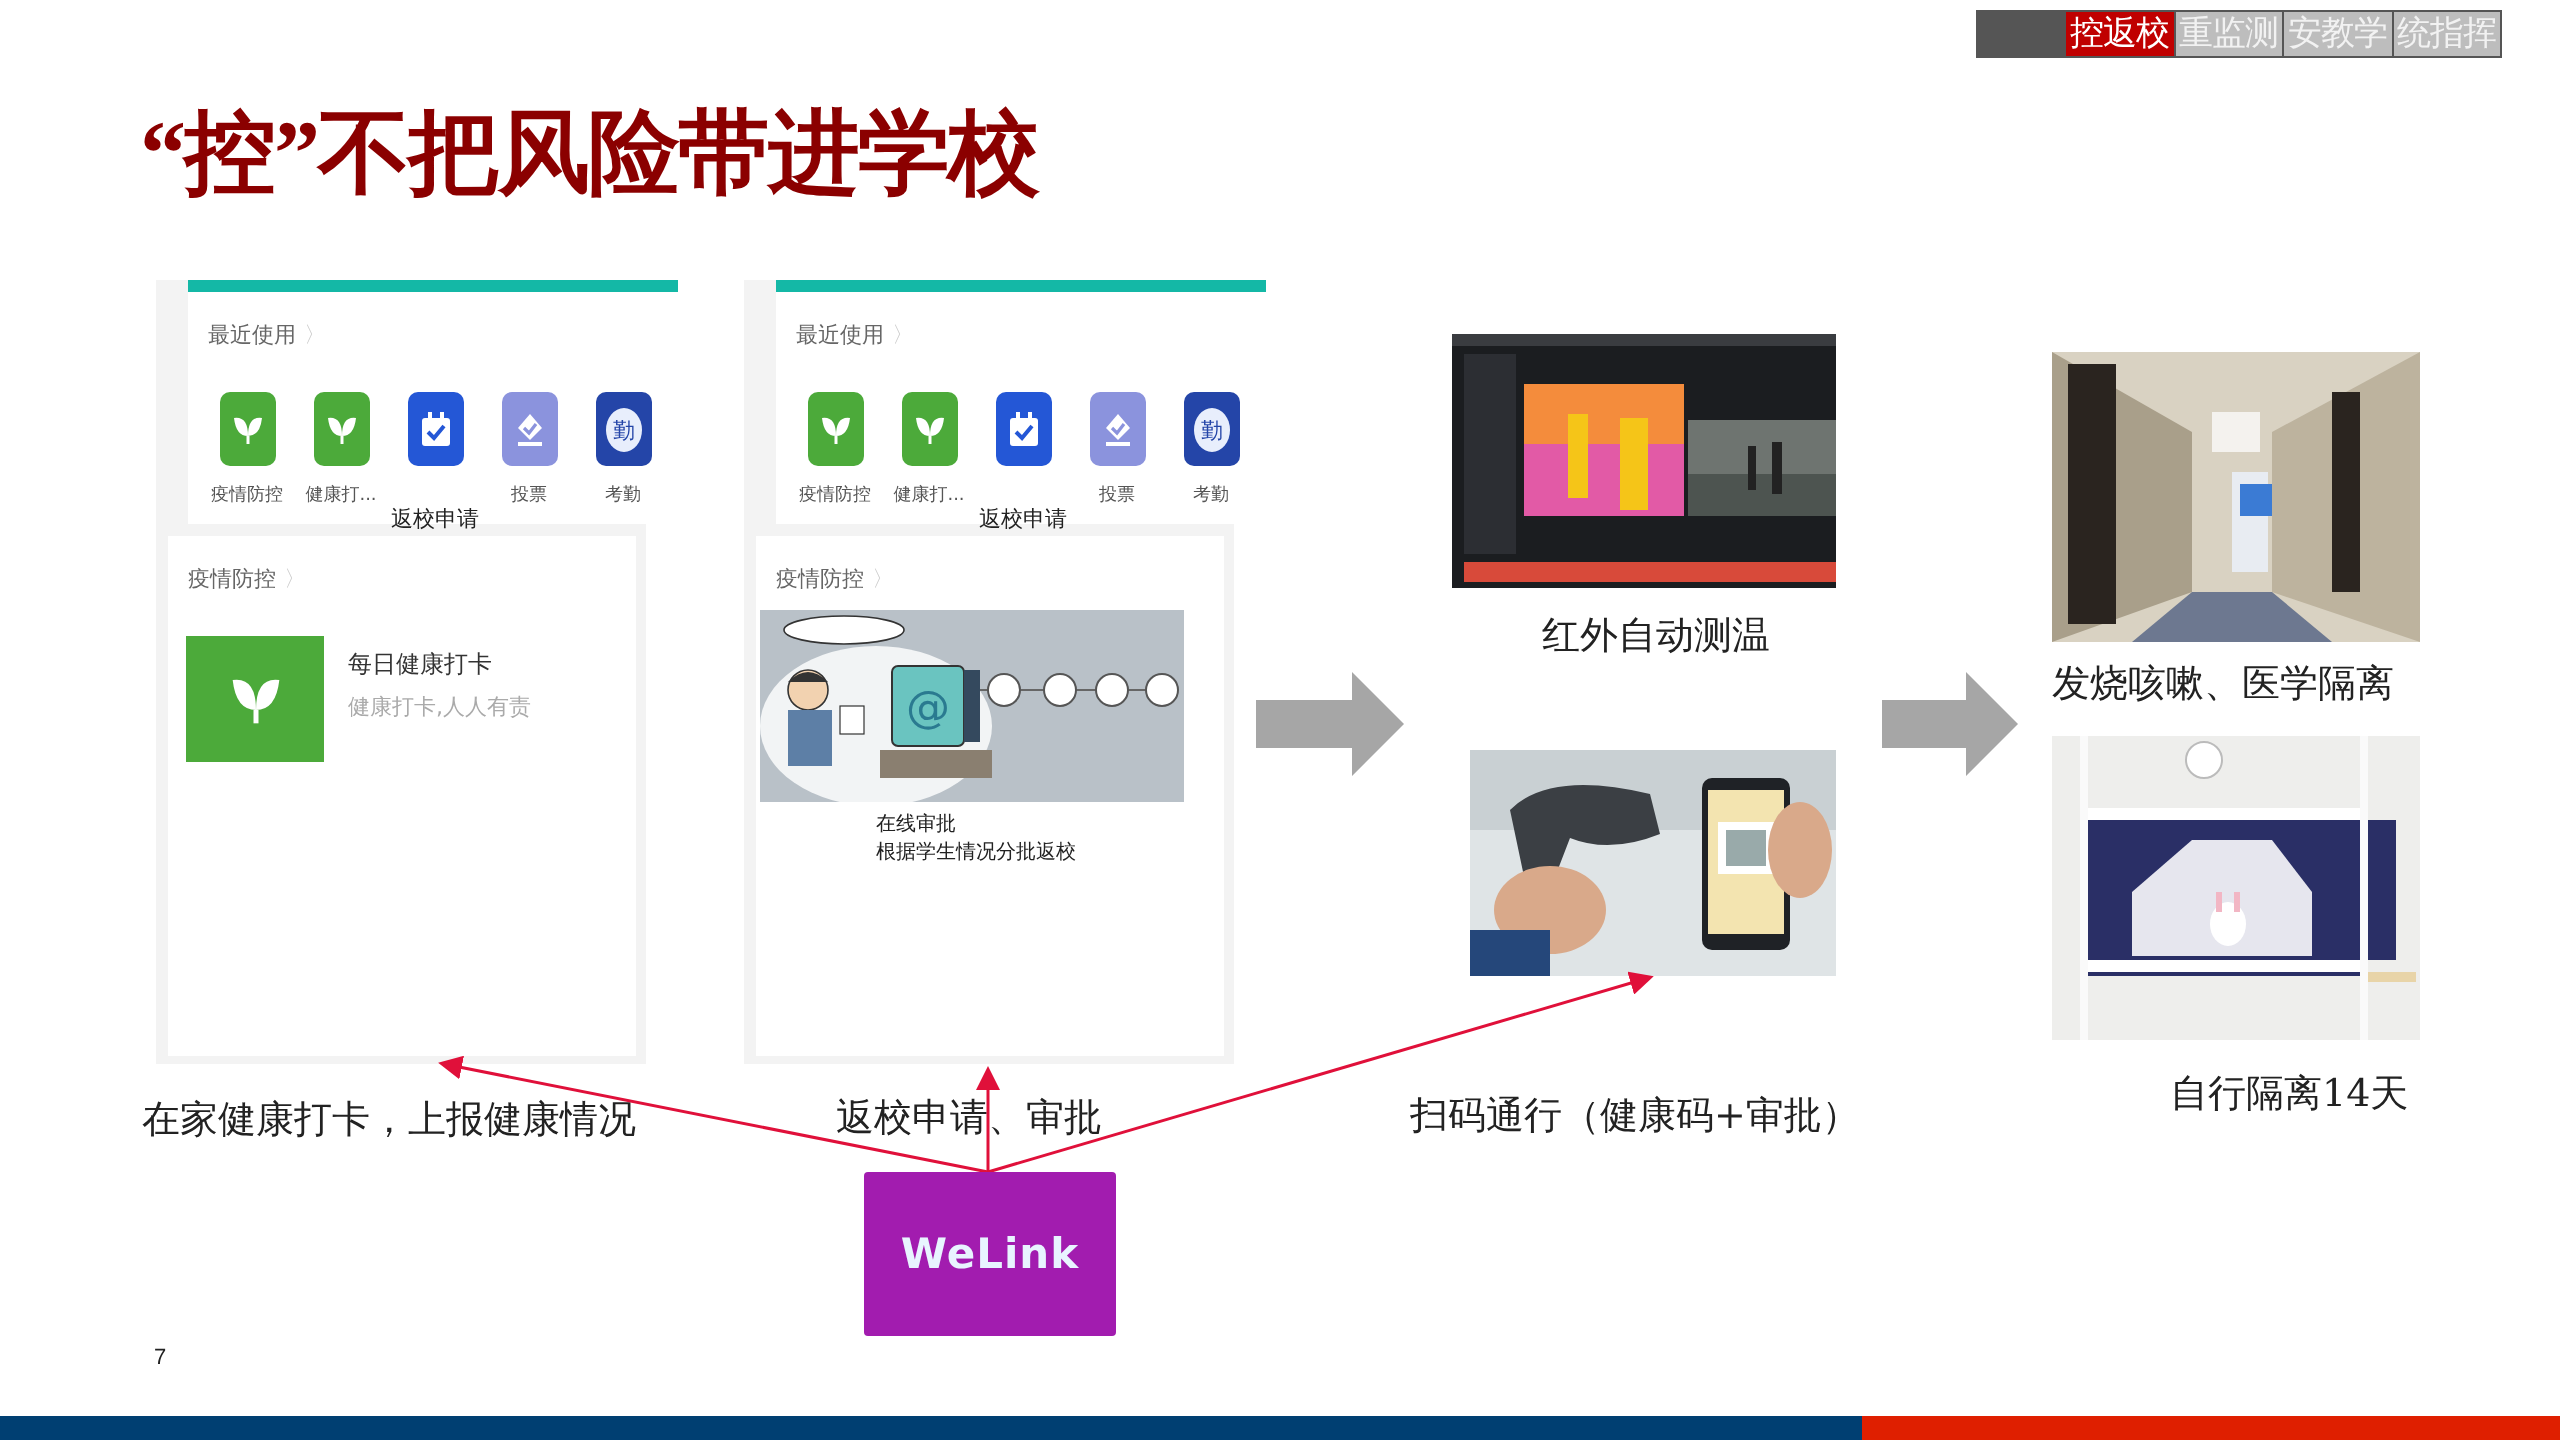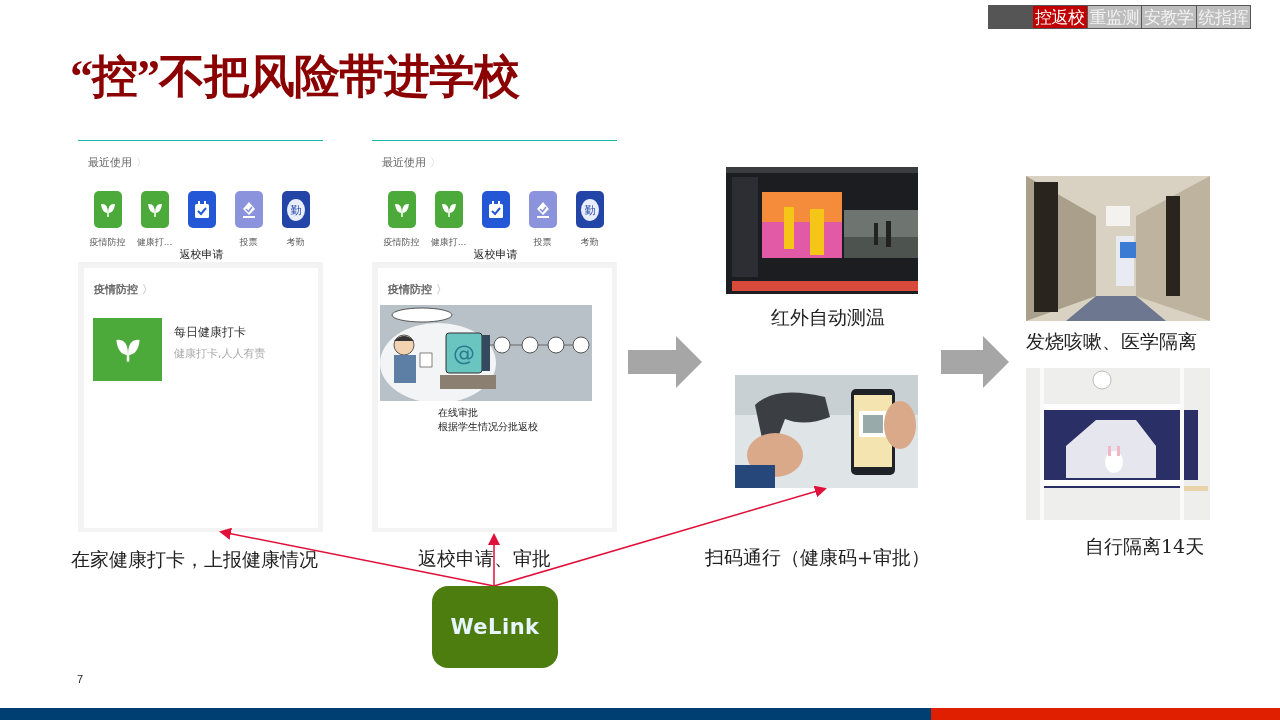--- a/index.html
+++ b/index.html
@@ -8,50 +8,50 @@
 
   
   .topnav { position: absolute; left: 988px; top: 5px; display: flex; border: 1px solid #555; background: #555; gap: 1px; padding-left: 44px; }
   .topnav .tab { height: 22px; padding: 0 2px; font-size: 17px; line-height: 22px; color: #f2f2f2; background: #bdbdbd; font-family: "DejaVu Serif", serif; letter-spacing: -0.5px; }
   .topnav .tab.active { background: #c00000; color: #fff; }
 
   .title { position: absolute; left: 70px; top: 46px; font-size: 46px; font-weight: bold; color: #8b0000; font-family: Liberation Serif, serif; letter-spacing: -1px; }
 
   
   .phone { position: absolute; width: 245px; height: 392px; top: 140px; background: #f3f3f3; }
-  .phone .top-section { position: absolute; left: 0; top: 0; width: 100%; height: 122px; background: #fff; border-top: 1px solid #14b8a6; }
+  .phone .top-section { position: absolute; left: 16px; top: 0; width: 100%; height: 122px; background: #fff; border-top: 6px solid #14b8a6; }
   .phone .recent-label { position: absolute; left: 10px; top: 14px; font-size: 11px; color: #666; font-family: "DejaVu Sans", sans-serif; }
   .phone .recent-label .chev { color: #ccc; margin-left: 4px; }
   .apps { position: absolute; left: 6px; top: 50px; display: flex; }
   .app { width: 47px; display: flex; flex-direction: column; align-items: center; }
   .app .ic { width: 28px; height: 37px; border-radius: 5px; display: flex; align-items: center; justify-content: center; }
   .app .lbl { margin-top: 8px; font-size: 9px; color: #555; white-space: nowrap; font-family: "DejaVu Sans", sans-serif; }
   .app .lbl.big { font-size: 11px; color: #222; font-family: "DejaVu Serif", serif; margin-top: 19px; }
   .ic.green { background: #4caa3a; }
   .ic.blue { background: #2457d6; }
   .ic.lav { background: #8b93dd; }
   .ic.navy { background: #2445a8; }
   .phone .bottom-section { position: absolute; left: 6px; top: 128px; width: 234px; height: 260px; background: #fff; }
-  .phone .sec-label { position: absolute; left: 10px; top: 14px; font-size: 11px; color: #666; font-family: "DejaVu Sans", sans-serif; font-weight: bold; }
+  .phone .sec-label { position: absolute; left: 10px; top: 14px; font-size: 11px; color: #666; font-family: "DejaVu Sans", sans-serif; }
   .phone .sec-label .chev { color: #ccc; margin-left: 4px; }
 
   .health-card-icon { position: absolute; left: 9px; top: 50px; width: 69px; height: 63px; background: #4caa3a; display:flex; align-items:center; justify-content:center; }
   .health-title { position: absolute; left: 90px; top: 56px; font-size: 12px; color: #333; font-family: "DejaVu Sans", sans-serif; }
   .health-sub { position: absolute; left: 90px; top: 78px; font-size: 11px; color: #aaa; font-family: "DejaVu Sans", sans-serif; }
 
   .cartoon { position: absolute; left: 2px; top: 37px; width: 212px; height: 96px; background: #b9c1c8; overflow: hidden; }
   .cartoon-caption { position: absolute; left: 60px; top: 138px; font-size: 10px; line-height: 14px; color: #222; }
 
   
   .big-arrow { position: absolute; width: 74px; height: 52px; }
 
   .photo { position: absolute; overflow: hidden; }
   .caption { position: absolute; font-size: 19px; color: #222; white-space: nowrap; }
 
-  .welink { position: absolute; left: 432px; top: 586px; width: 126px; height: 82px; border-radius: 16px; background: #4d7c0f; display: flex; align-items: center; justify-content: center; }
+  .welink { position: absolute; left: 432px; top: 586px; width: 126px; height: 82px; border-radius: 2px; background: #a21caf; display: flex; align-items: center; justify-content: center; }
   .welink span { color: #e8f4ff; font-family: "DejaVu Sans", sans-serif; font-weight: bold; font-size: 21px; letter-spacing: 0.5px; }
 
   .pagenum { position: absolute; left: 77px; top: 673px; font-size: 11px; color: #222; font-family: "Liberation Sans", sans-serif; }
 
   .footer-blue { position: absolute; left: 0; top: 708px; width: 931px; height: 12px; background: #003f72; }
   .footer-red { position: absolute; left: 931px; top: 708px; width: 349px; height: 12px; background: #df1f00; }
 
   svg.overlay { position: absolute; left: 0; top: 0; pointer-events: none; }
 </style>
 </head>

